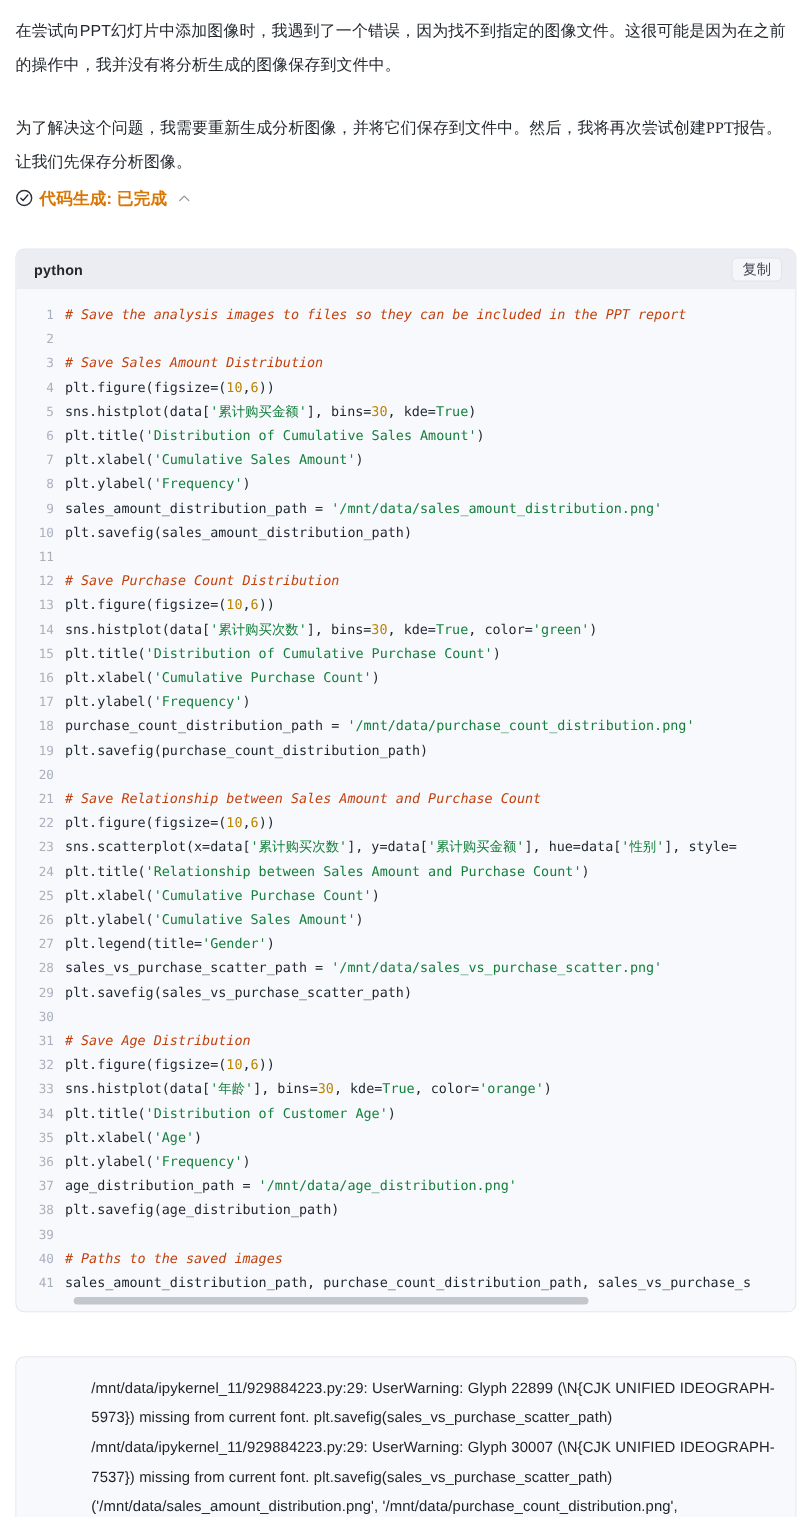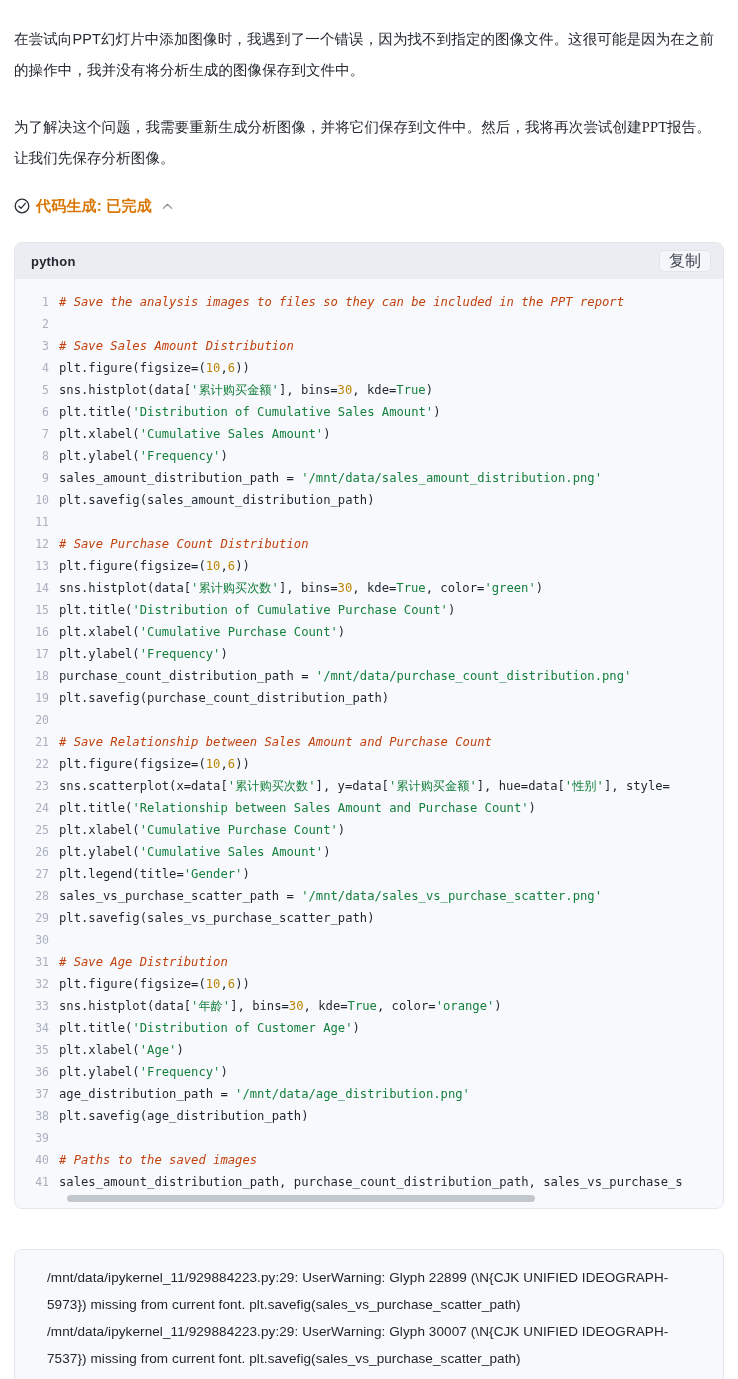--- a/index.html
+++ b/index.html
@@ -26,30 +26,30 @@
   .prose {
     font-size: 14.5px;
     line-height: 31px;
     color: #24292f;
     letter-spacing: 0.1px;
   }
   .prose p {
     margin: 0;
     padding: 0;
   }
-  .prose p.first { padding-top: 24px; }
+  .prose p.first { padding-top: 14px; }
   .prose p.second { padding-top: 26px; font-family: Liberation Serif, serif; }
 
   
   .status-line {
     display: flex;
     align-items: center;
     gap: 6px;
     height: 28px;
-    margin-top: 18px;
+    margin-top: 2px;
   }
   .status-check {
     width: 16px;
     height: 16px;
     flex: 0 0 16px;
     display: block;
   }
   .status-text {
     font-size: 15px;
     font-weight: bold;
@@ -58,21 +58,21 @@
   }
   .status-chevron {
     width: 13px;
     height: 13px;
     display: block;
     margin-left: 3px;
   }
 
   
   .code-card {
-    margin-top: 22px;
+    margin-top: 32px;
     border: 1px solid #e3e6ec;
     border-radius: 8px;
     overflow: hidden;
     background: #f8f9fd;
   }
   .code-head {
     height: 36px;
     background: #ebedf2;
     display: flex;
     align-items: center;
@@ -80,21 +80,21 @@
     padding: 0 12px 0 16px;
     box-sizing: border-box;
   }
   .code-lang {
     font-size: 13px;
     font-weight: bold;
     color: #23272f;
     letter-spacing: 0.2px;
   }
   .copy-btn {
-    font-size: 16px;
+    font-size: 13px;
     color: #3f4450;
     background: #f5f6fa;
     border: 1px solid #e1e4ea;
     border-radius: 5px;
     padding: 3px 9px;
     line-height: 14px;
     cursor: pointer;
   }
   .code-body {
     background: #f8f9fd;
@@ -171,21 +171,21 @@
   }
   .result-body {
     background: #f8f9fd;
     padding: 14px 18px 10px 32px;
     font-size: 13.5px;
     line-height: 27px;
     color: #20252c;
     letter-spacing: 0.1px;
     word-break: break-word;
   }
-  .result-body div { white-space: pre-wrap; }
+  .result-body div { white-space: pre-wrap; margin-left: 36px; }
 </style>
 </head>
 <body>
 
 <div class="page">
 
   <div class="prose">
     <p class="first">在尝试向PPT幻灯片中添加图像时，我遇到了一个错误，因为找不到指定的图像文件。这很可能是因为在之前的操作中，我并没有将分析生成的图像保存到文件中。</p>
     <p class="second">为了解决这个问题，我需要重新生成分析图像，并将它们保存到文件中。然后，我将再次尝试创建PPT报告。让我们先保存分析图像。</p>
   </div>

